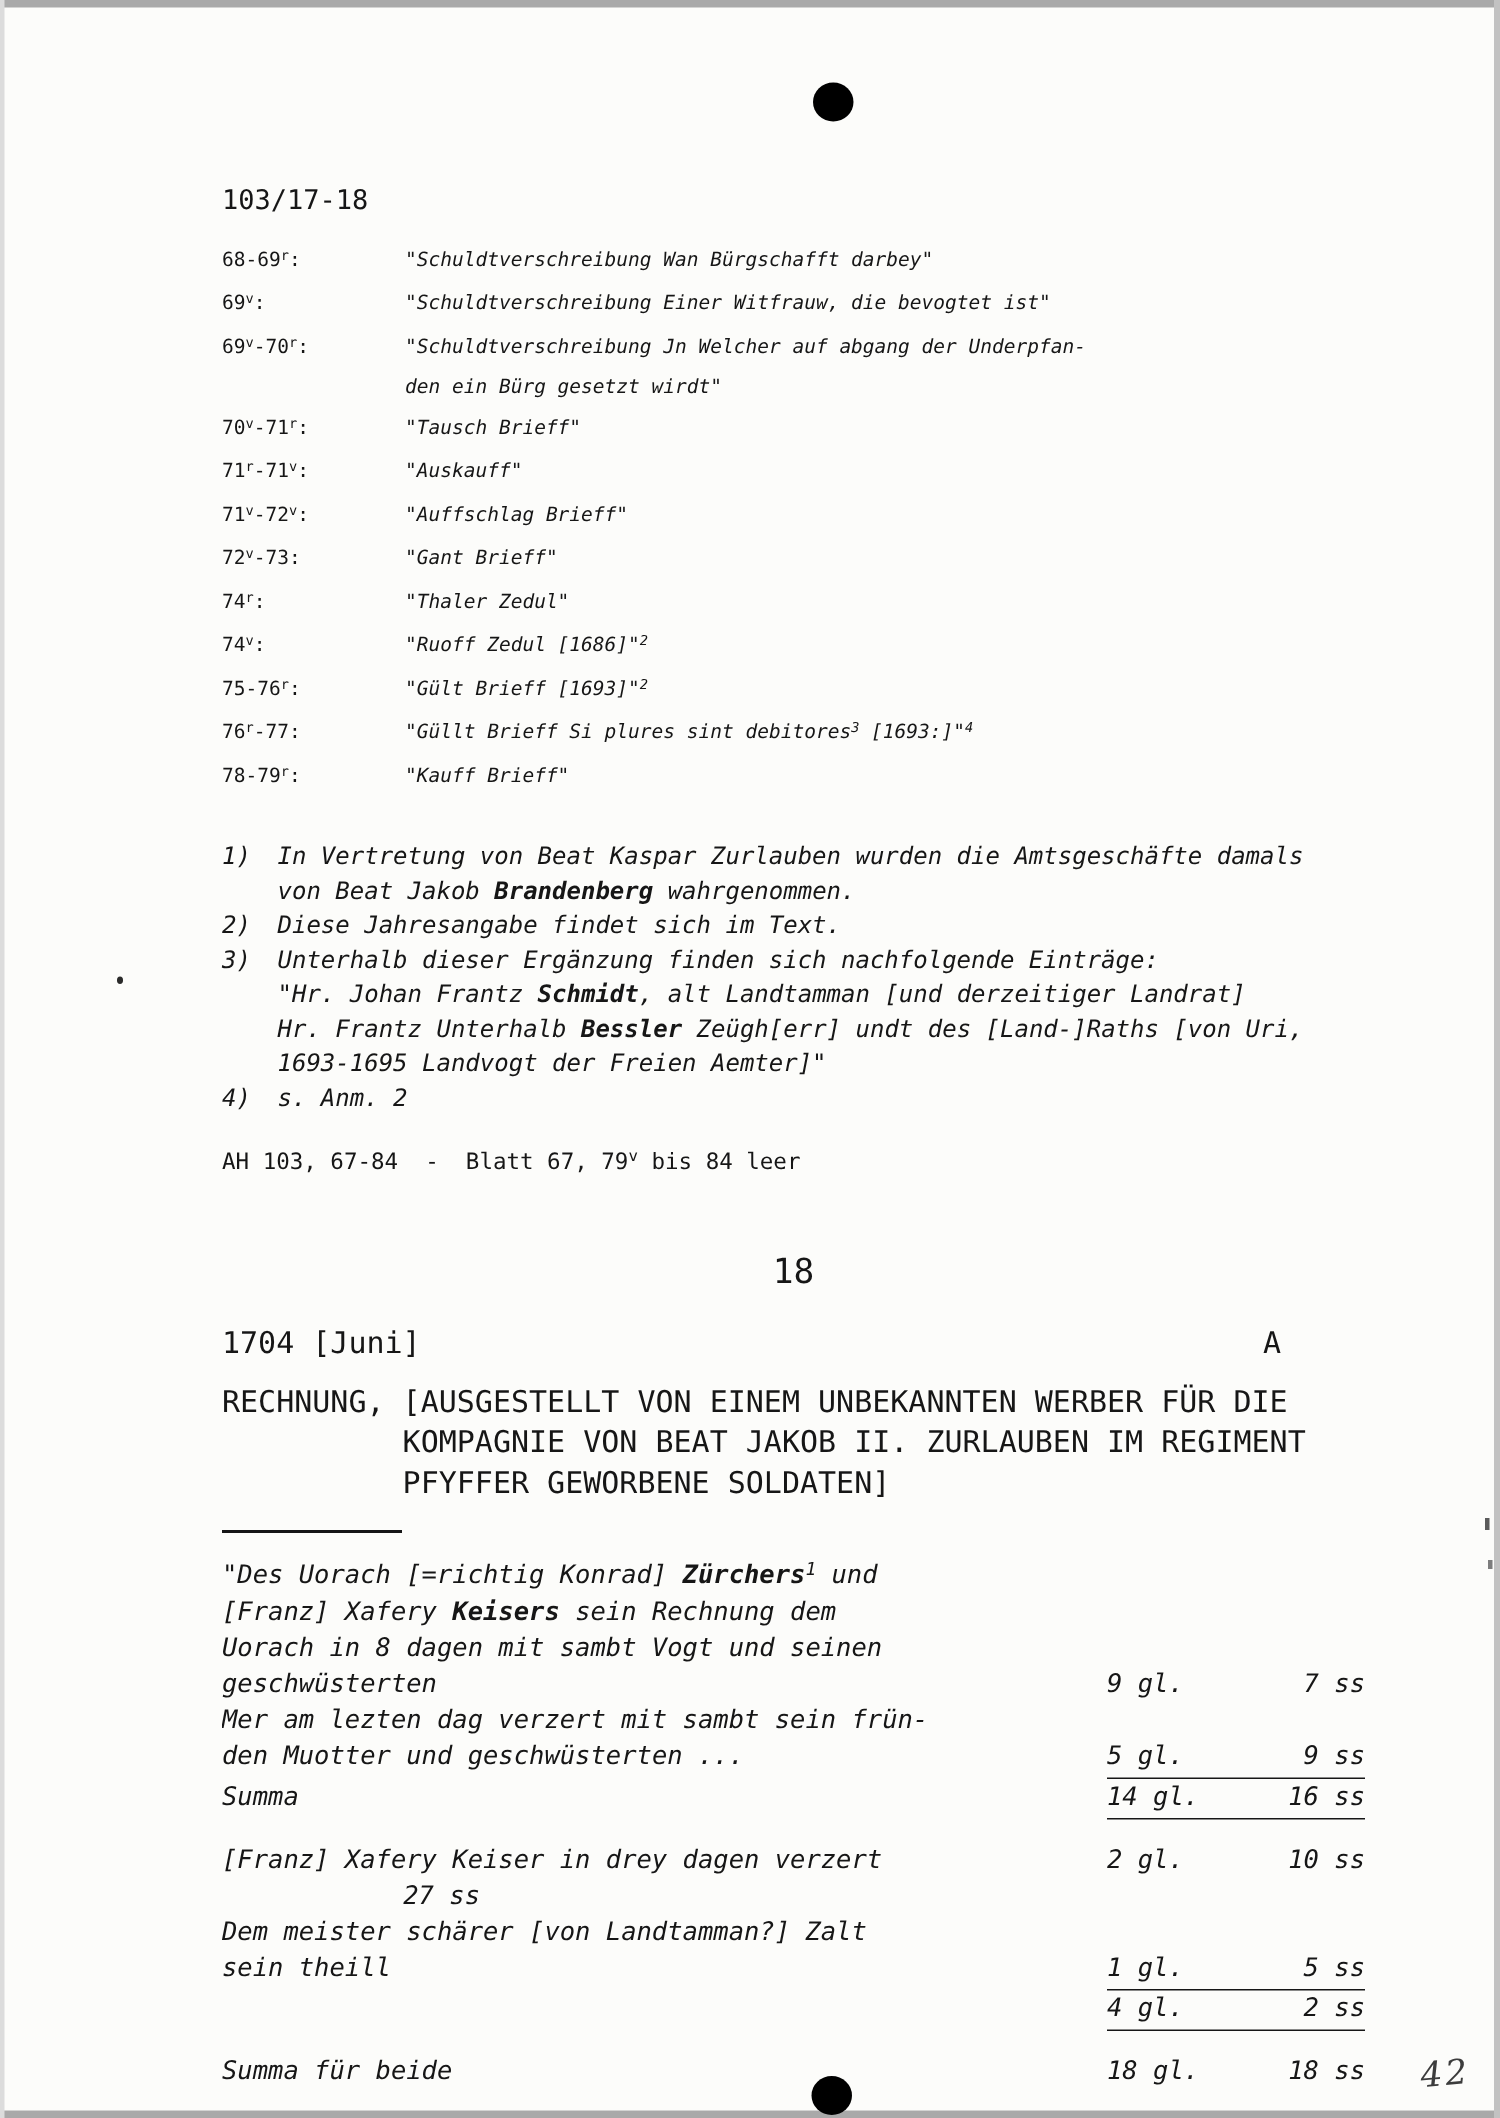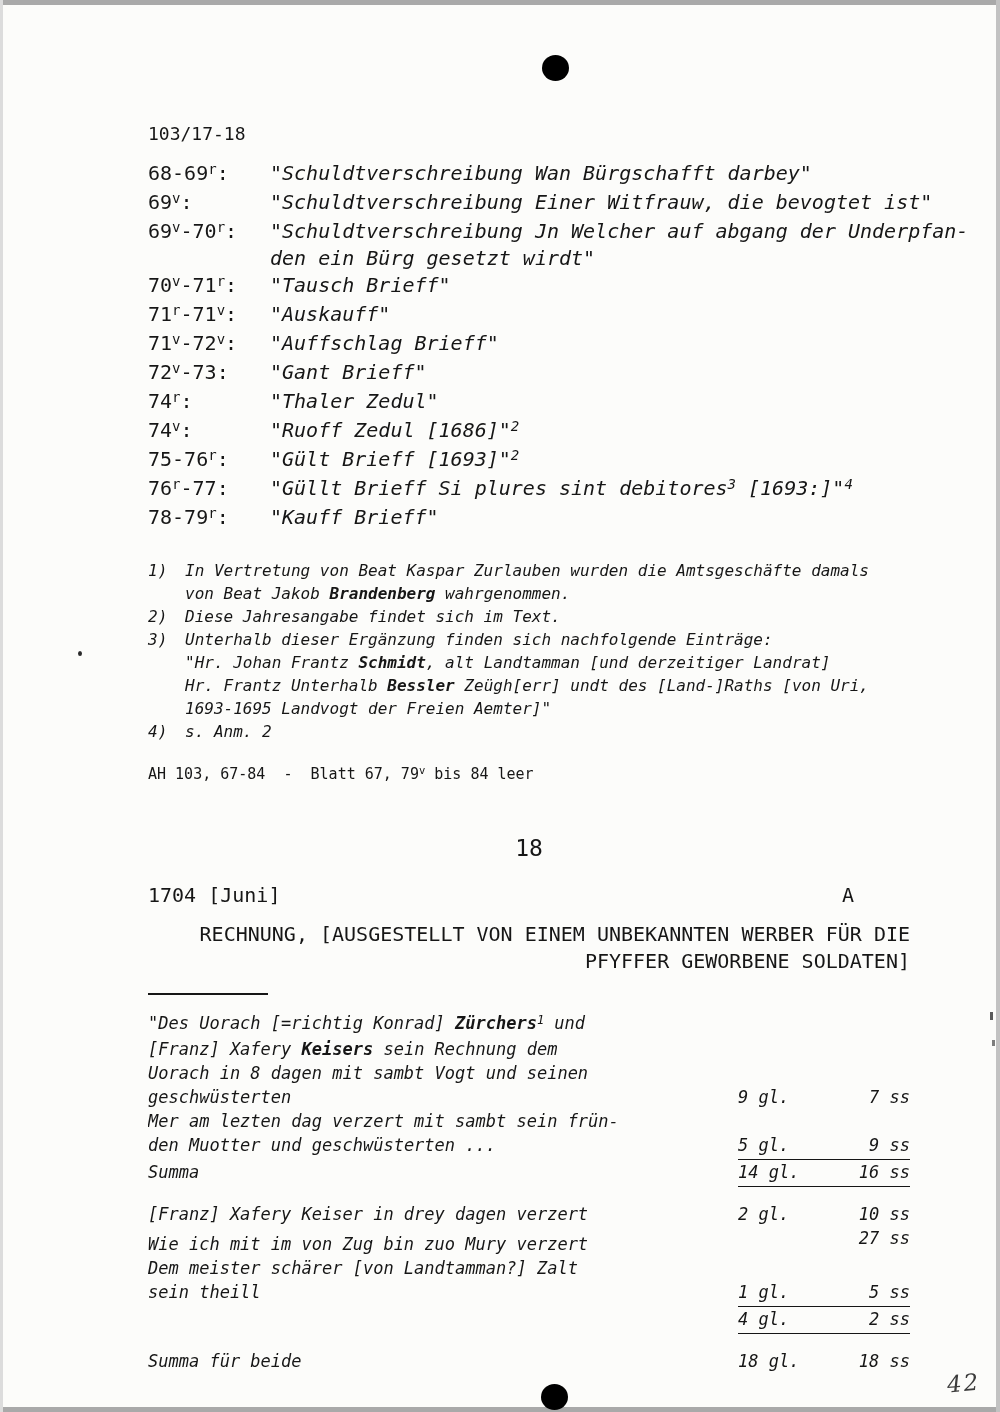--- a/index.html
+++ b/index.html
@@ -29,40 +29,40 @@
   }
 
   .mark-left-dot { position:absolute; left:78px; top:651px; width:4px; height:5px; background:#2a2a2a; border-radius:50%; }
   .mark-right-1  { position:absolute; right:7px; top:1012px; width:3px; height:8px; background:#5a5a5a; }
   .mark-right-2  { position:absolute; right:5px; top:1040px; width:3px; height:6px; background:#7d7d7d; }
 
   .content { position:absolute; left:148px; top:88px; width:762px;margin-top:35px; }
 
   .ref { font-size:18px; }
 
-  .register { margin-top:16px; font-size:20px; line-height:27px; }
+  .register { margin-top:16px; font-size:13px; line-height:27px; }
   .reg-row   { display:flex; }
   .reg-range { flex:0 0 122px; white-space:pre; }
   .reg-title { font-style:italic; }
   .reg-line  { white-space:pre; }
 
   .footnotes { margin-top:26px; font-size:16px; line-height:23px; font-style:italic; }
   .fn-row  { display:flex; }
   .fn-num  { flex:0 0 37px; }
   .fn-line { white-space:pre; }
 
   .ahline { margin-top:22px; font-size:15px; white-space:pre; }
 
   .section-number { margin-top:52px; text-align:center; font-size:23px; }
 
   .date-row { margin-top:22px; display:flex; justify-content:space-between; font-size:20px; }
   .doc-letter { margin-right:56px; }
 
   .heading { margin-top:14px; font-size:20px; line-height:27px; }
-  .heading-line { white-space:pre;text-align:right; }
+  .heading-line { white-space:pre; }
 
   .separator { margin-top:18px; width:120px; border-top:2px solid #161616; }
 
   .account { margin-top:16px; font-size:17px; line-height:24px; font-style:italic; }
   .acc-block { margin-top:0; }
   .acc-block + .acc-block { margin-top:15px; }
   .acc-row { display:flex; align-items:baseline; }
   .acc-text { flex:1 1 auto; white-space:pre; overflow:hidden; }
   .acc-amounts { flex:0 0 172px; display:flex; }
   .acc-gl { flex:0 0 86px; white-space:pre; }
@@ -224,20 +224,21 @@
 
     <div class="section-number">18</div>
 
     <div class="date-row">
       <span>1704 [Juni]</span>
       <span class="doc-letter">A</span>
     </div>
 
     <div class="heading">
       <div class="heading-line">RECHNUNG, [AUSGESTELLT VON EINEM UNBEKANNTEN WERBER FÜR DIE</div>
+      <div class="heading-line">          KOMPAGNIE VON BEAT JAKOB II. ZURLAUBEN IM REGIMENT</div>
       <div class="heading-line">          PFYFFER GEWORBENE SOLDATEN]</div>
     </div>
 
     <div class="separator"></div>
 
     <div class="account">
 
       <div class="acc-block">
         <div class="acc-row">
           <div class="acc-text"><span>"Des Uorach [=richtig Konrad] </span><span class="seg-b">Zürchers</span><span class="seg-sup">1</span><span> und</span></div>
@@ -292,21 +293,20 @@
 
       <div class="acc-block">
         <div class="acc-row">
           <div class="acc-text"><span>[Franz] Xafery Keiser in drey dagen verzert</span></div>
           <div class="acc-amounts">
             <span class="acc-gl">2 gl.</span>
             <span class="acc-ss">10 ss</span>
           </div>
         </div>
         <div class="acc-row">
-          <div class="acc-text"><span>Wie ich mit im von Zug bin zuo Mury verzert</span></div>
           <div class="acc-amounts">
             <span class="acc-gl"></span>
             <span class="acc-ss">27 ss</span>
           </div>
         </div>
         <div class="acc-row">
           <div class="acc-text"><span>Dem meister schärer [von Landtamman?] Zalt</span></div>
           <div class="acc-amounts">
             <span class="acc-gl"></span>
             <span class="acc-ss"></span>

